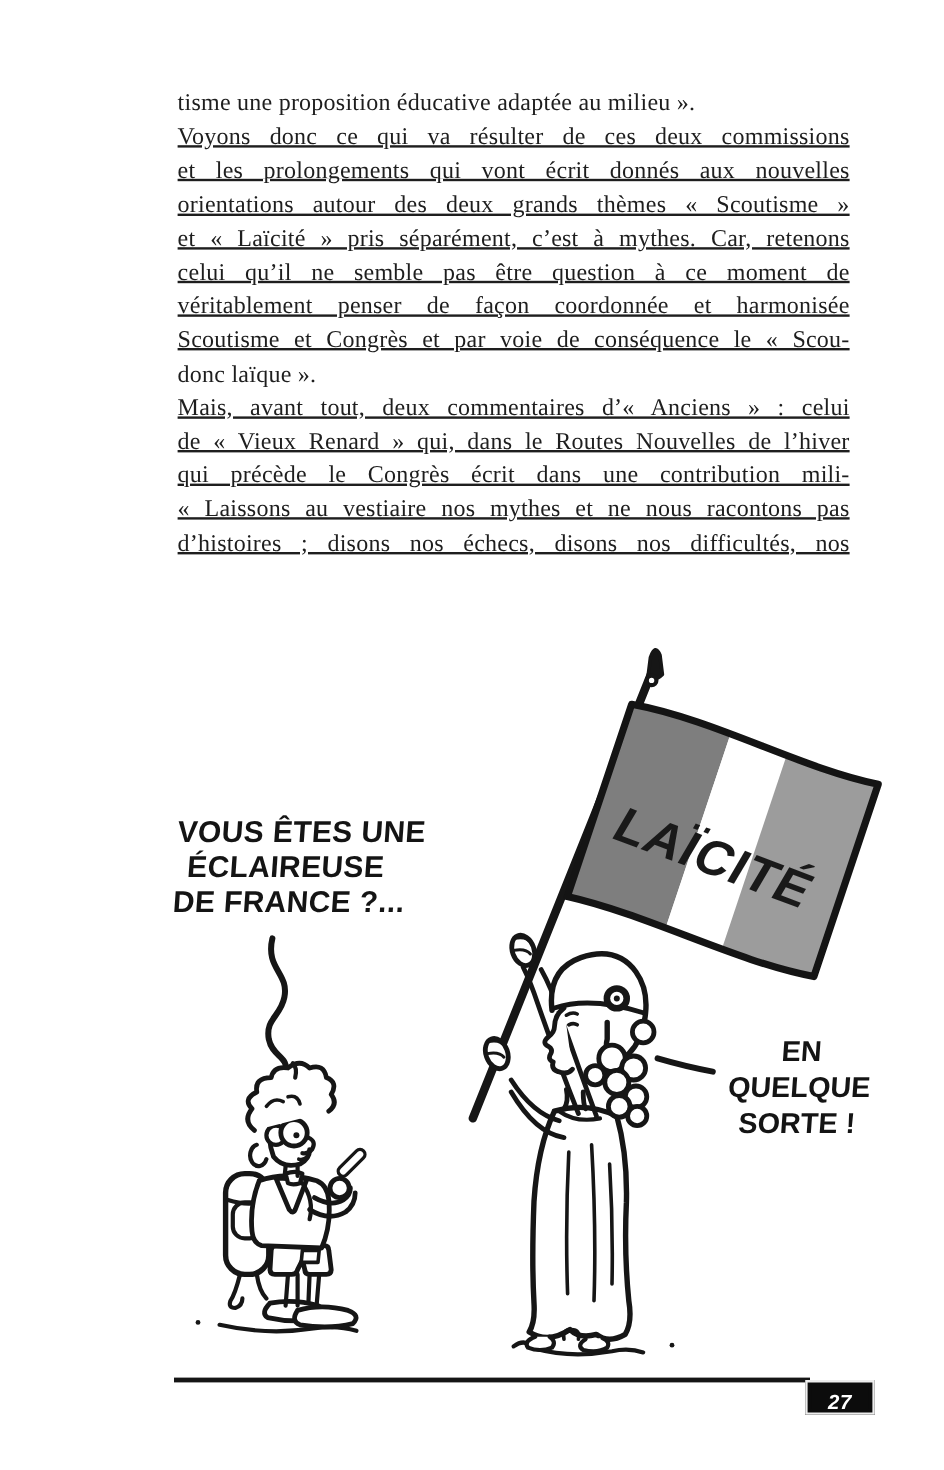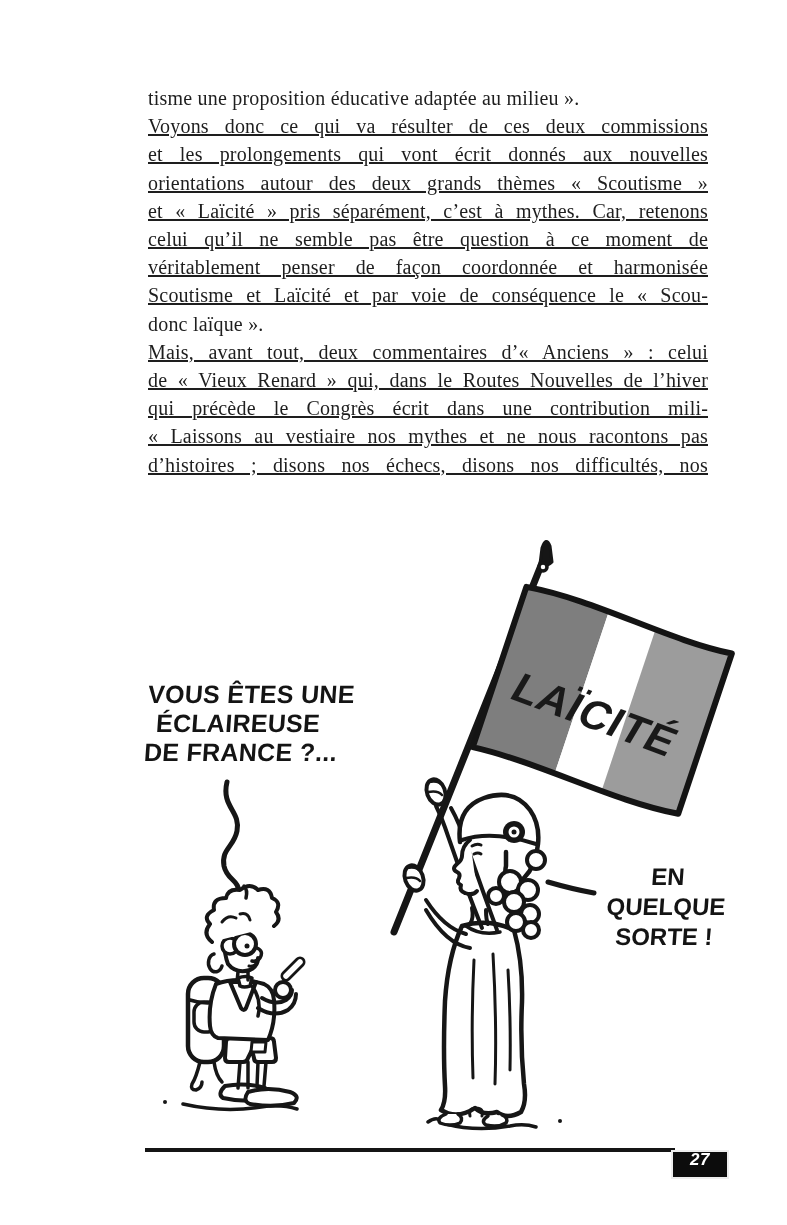--- a/index.html
+++ b/index.html
@@ -2,21 +2,21 @@
 <html><head>
 <meta charset="utf-8">
 <style>
   html,body{margin:0;padding:0;background:#ffffff;}
   .page{
     position:relative;width:787px;height:1225px;background:#ffffff;
     overflow:hidden;font-family:"Liberation Serif",serif;
   }
   
   .text-block{
-    position:absolute;left:148px;top:84px;width:560px;
+    position:absolute;left:148px;top:72px;width:560px;
   }
   .tline{
     font-size:20px;line-height:28.2px;color:#1e1e1e;
     letter-spacing:0.2px;
   }
   .tline.just{text-align:justify;text-align-last:justify;text-decoration:underline;}
   
   .cartoon{position:absolute;left:0;top:530px;width:787px;height:620px;}
   .cartoon svg{position:absolute;left:0;top:0;}
   .speech{
@@ -24,41 +24,41 @@
     font-weight:700;color:#141414;transform:skewX(-4deg);
   }
   .speech-left{left:146px;top:150px;font-size:25px;line-height:1.16;letter-spacing:0.3px;}
   .speech-left .l2{margin-left:10px;}
   .speech-right{left:588px;top:332px;width:156px;text-align:center;font-size:24px;line-height:1.25;}
   
   .footer-rule{position:absolute;left:145px;top:1148px;width:530px;height:3.5px;background:#151515;}
   .page-number-box{
     position:absolute;left:671px;top:1150px;width:58px;height:29px;
     background:#0c0c0c;box-shadow:inset 0 0 0 2px #ededed, inset 0 0 0 5px #0c0c0c;
-    display:flex;align-items:flex-start;justify-content:center;
+    display:flex;align-items:flex-end;justify-content:center;
   }
   .page-number-box span{
     color:#ffffff;font-family:"Liberation Sans",sans-serif;
     font-weight:700;font-style:italic;font-size:17px;letter-spacing:0.5px;
   }
 </style>
 </head>
 <body>
 
 <div class="page">
 
   <div class="text-block">
       <div class="tline">tisme une proposition éducative adaptée au milieu ».</div>
       <div class="tline just">Voyons donc ce qui va résulter de ces deux commissions</div>
       <div class="tline just">et les prolongements qui vont écrit donnés aux nouvelles</div>
       <div class="tline just">orientations autour des deux grands thèmes « Scoutisme »</div>
       <div class="tline just">et « Laïcité » pris séparément, c’est à mythes. Car, retenons</div>
       <div class="tline just">celui qu’il ne semble pas être question à ce moment de</div>
       <div class="tline just">véritablement penser de façon coordonnée et harmonisée</div>
-      <div class="tline just">Scoutisme et Laïcité et par voie de conséquence le « Scou-</div>
+      <div class="tline just">Scoutisme et Congrès et par voie de conséquence le « Scou-</div>
       <div class="tline">donc laïque ».</div>
       <div class="tline just">Mais, avant tout, deux commentaires d’« Anciens » : celui</div>
       <div class="tline just">de « Vieux Renard » qui, dans le Routes Nouvelles de l’hiver</div>
       <div class="tline just">qui précède le Congrès écrit dans une contribution mili-</div>
       <div class="tline just">« Laissons au vestiaire nos mythes et ne nous racontons pas</div>
       <div class="tline just">d’histoires ; disons nos échecs, disons nos difficultés, nos</div>
     </div>
 
   <div class="cartoon">
     <svg width="787" height="620" viewBox="0 0 787 620" fill="none" stroke-linecap="round" stroke-linejoin="round">

